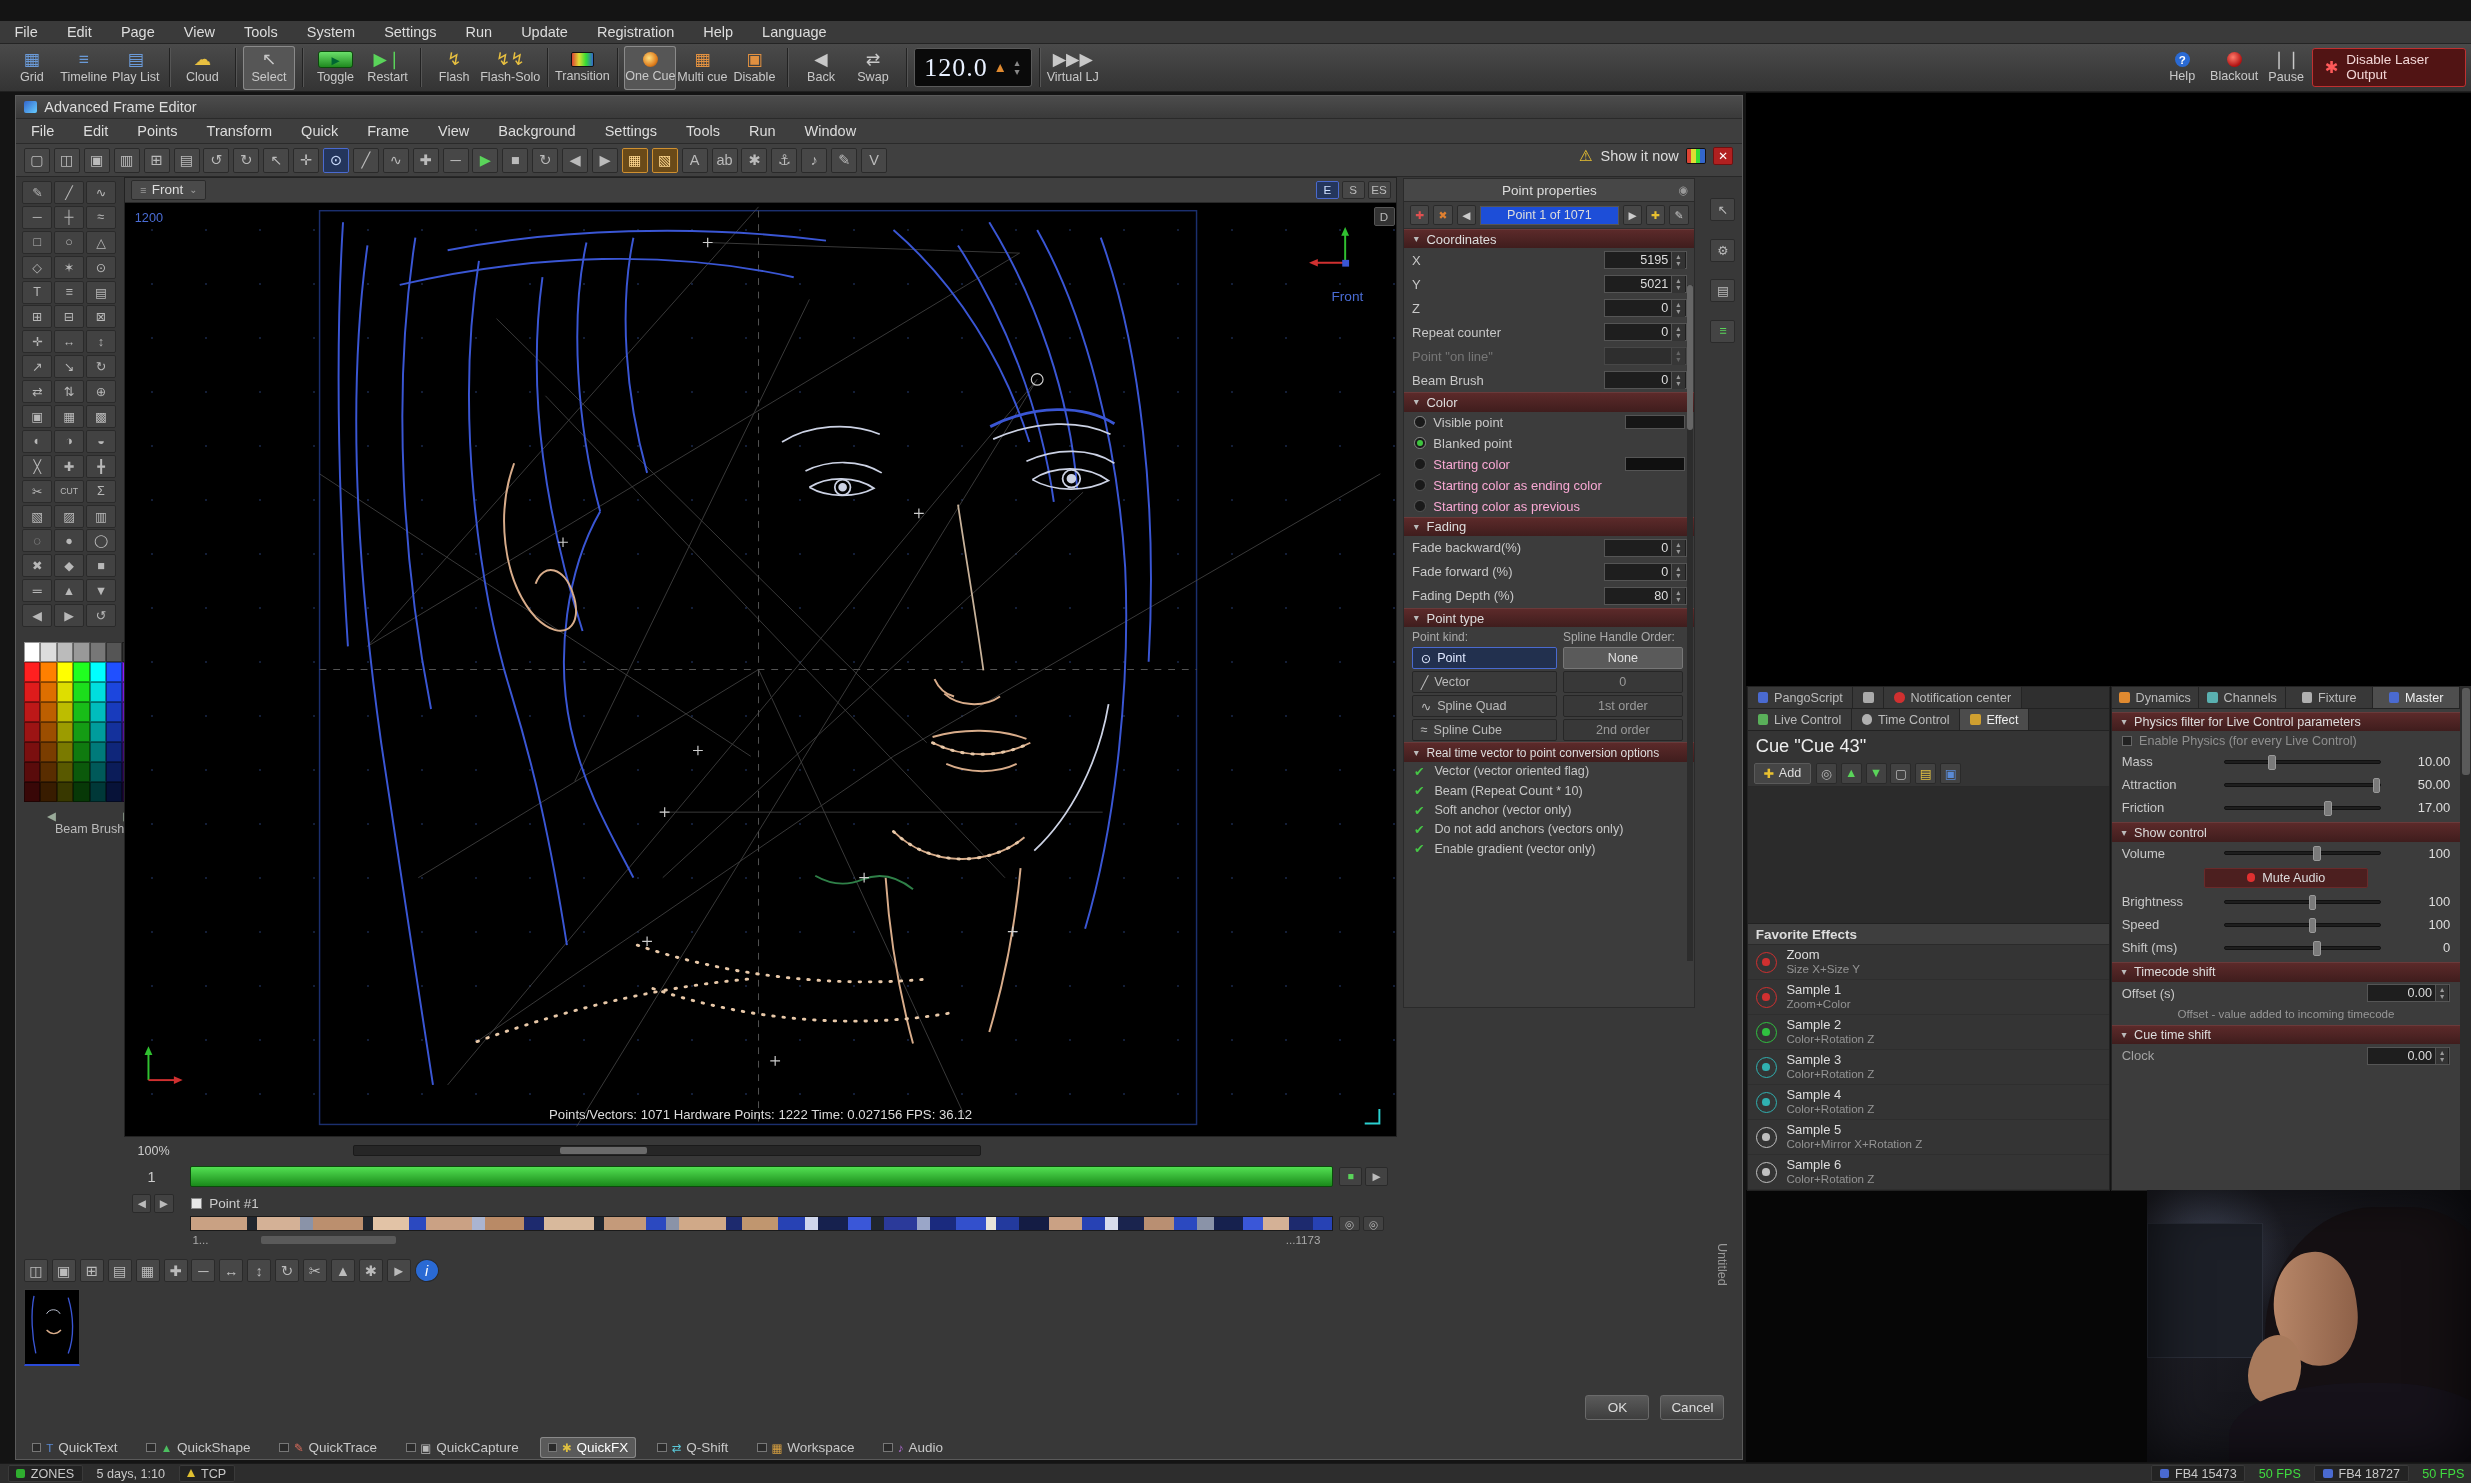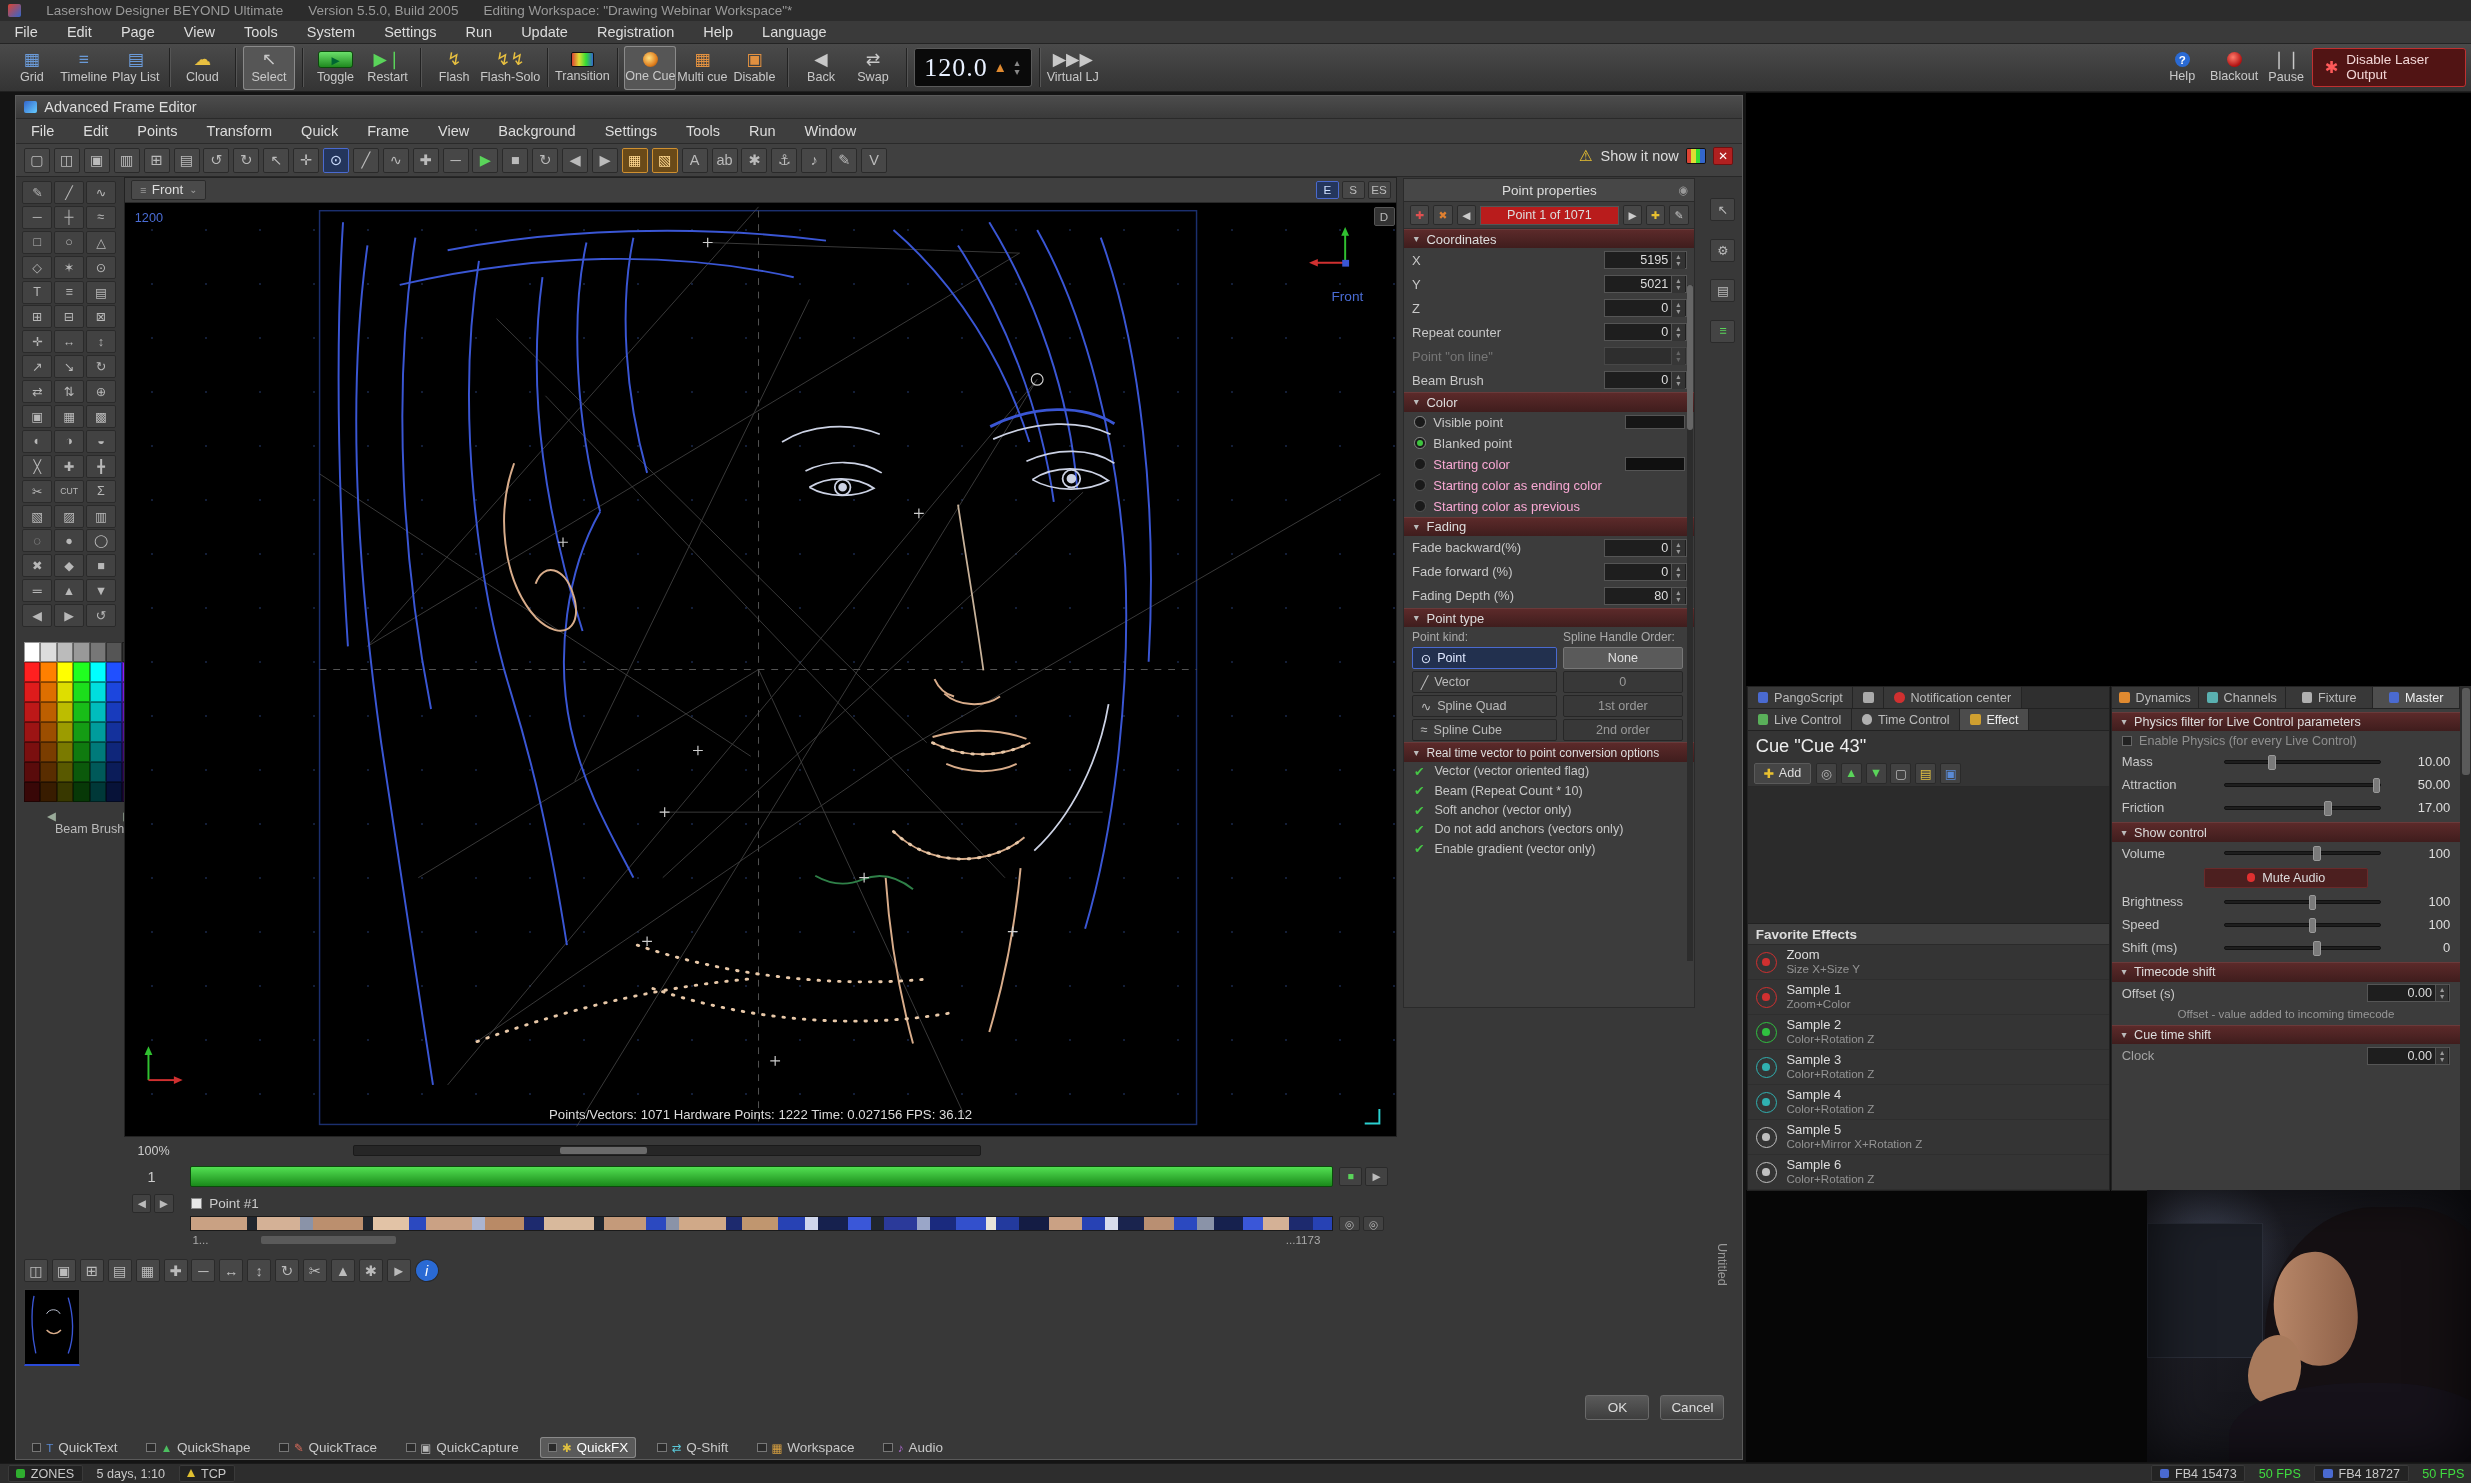--- a/index.html
+++ b/index.html
@@ -75,21 +75,21 @@
 #afe-tabs{position:absolute;left:7.7px;top:1338px;height:27px;display:flex;align-items:center;gap:13.5px}
 .afe-tab{display:flex;align-items:center;gap:4.8px;font-size:13.5px;color:#c8c8c8;padding:2.9px 7.7px;border-radius:2.9px}
 .afe-tab .tab-check{width:9.7px;height:9.7px;border:1px solid #777;background:#2a2a2a}
 .afe-tab.active{background:#5a5a5a;color:#fff;box-shadow:inset 0 0 0 1px #8a8a8a}
 
 #point-props{position:absolute;left:1387px;top:82px;width:292px;height:830px;background:#3c3c3c;border:1px solid #2a2a2a;display:flex;flex-direction:column;font-size:13.5px}
 #pp-header{height:23px;background:#474747;display:flex;align-items:center;justify-content:center;color:#ddd;position:relative;border-bottom:1px solid #2a2a2a}
 #pp-pin{position:absolute;right:5.8px;color:#999;font-size:11.6px}
 #pp-nav{height:27px;display:flex;align-items:center;gap:3.9px;padding:0 5.8px;border-bottom:1px solid #2e2e2e}
 .nav-ic{width:19.3px;height:19.3px;border:1px solid #2a2a2a;background:#474747;border-radius:1.9px;display:flex;align-items:center;justify-content:center;font-size:10.6px}
-#pp-nav-field{flex:1;height:19px;background:#b91c1c;border:1px solid #555;color:#ddd;font-size:12.6px;display:flex;align-items:center;justify-content:center}
+#pp-nav-field{flex:1;height:19px;background:#1d4ed8;border:1px solid #555;color:#ddd;font-size:12.6px;display:flex;align-items:center;justify-content:center}
 .pp-section{height:19.3px;background:linear-gradient(#5c2a2a,#3f1d1d);border-top:1px solid #6a3a3a;color:#ddd;font-size:13px;display:flex;align-items:center;padding:0 7.7px;gap:5.8px}
 .pp-section .tri{font-size:8.7px;color:#bbb}
 .pp-row{height:24px;display:flex;align-items:center;padding:0 7.7px;gap:5.8px}
 .pp-label{flex:1;color:#c8c8c8;font-size:13px}
 .pp-label.dis{color:#777}
 .spinbox{width:83px;height:18.3px;background:#1e1e1e;border:1px solid #555;display:flex;align-items:center;position:relative}
 .spin-val{flex:1;text-align:right;padding-right:17.4px;font-size:12.6px;color:#ddd}
 .spin-arrows{position:absolute;right:1px;top:0;width:13.5px;height:16.4px;display:flex;flex-direction:column;align-items:center;justify-content:center;font-size:6.8px;color:#999;background:#333;border-left:1px solid #555}
 .radio-row{height:21px;display:flex;align-items:center;gap:7.7px;padding:0 9.7px}
 .radio{width:11.6px;height:11.6px;border:1px solid #888;border-radius:50%;background:#1a1a1a;display:flex;align-items:center;justify-content:center}
@@ -167,26 +167,20 @@
 .doty{width:0;height:0;border-left:4.8px solid transparent;border-right:4.8px solid transparent;border-bottom:8.7px solid #e0c030}
 .dotfb{width:9.7px;height:9.7px;background:#4a6ad0;border-radius:1.9px}
 .st-spacer{flex:1}
 svg text{font-family:"Liberation Sans","DejaVu Sans",sans-serif}
 </style>
 </head>
 <body>
 
 <div id="screen">
 
-  <div id="titlebar">
-    <span class="appicon"></span>
-    <span>Lasershow Designer BEYOND Ultimate</span>
-    <span>Version 5.5.0, Build 2005</span>
-    <span>Editing Workspace: "Drawing Webinar Workspace"*</span>
-  </div>
 
   <div id="menubar">
       <div class="menu-item">File</div>
       <div class="menu-item">Edit</div>
       <div class="menu-item">Page</div>
       <div class="menu-item">View</div>
       <div class="menu-item">Tools</div>
       <div class="menu-item">System</div>
       <div class="menu-item">Settings</div>
       <div class="menu-item">Run</div>

